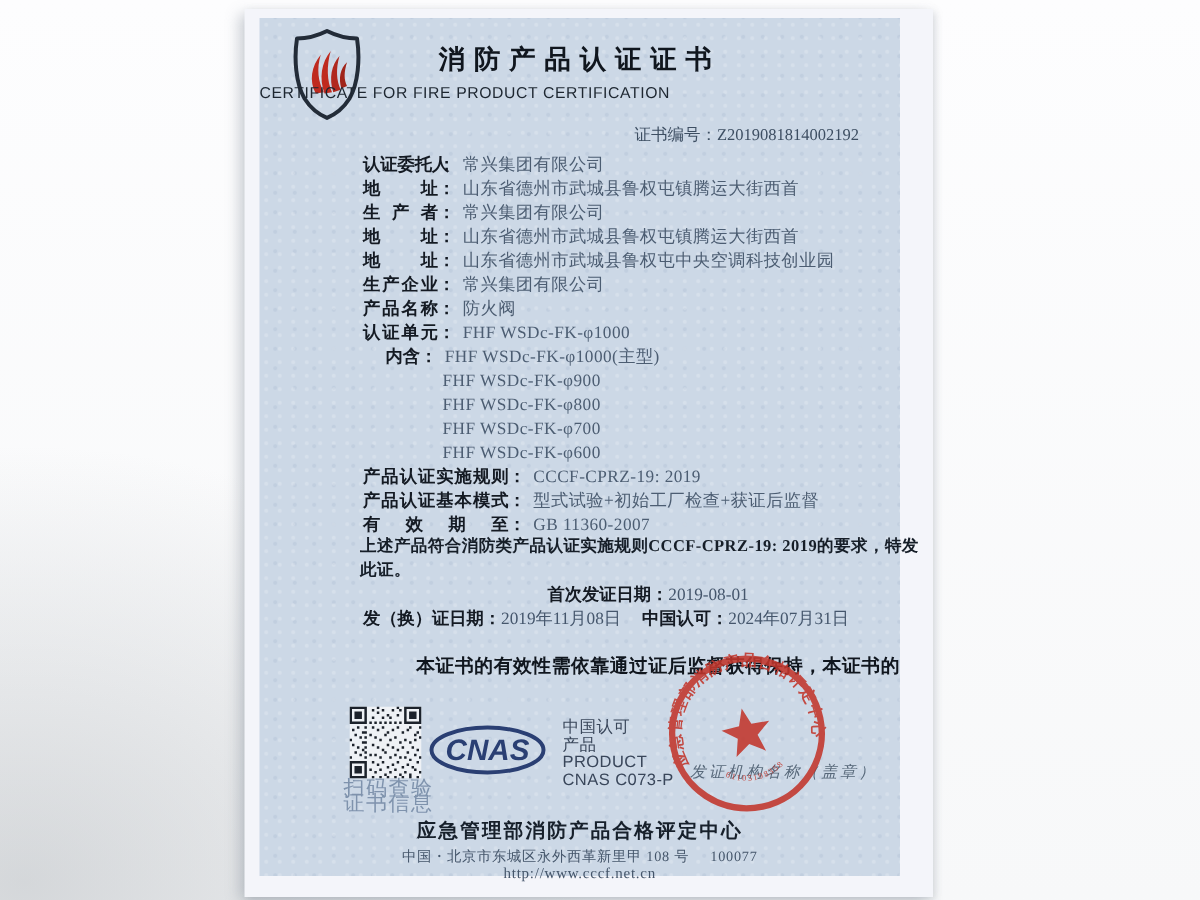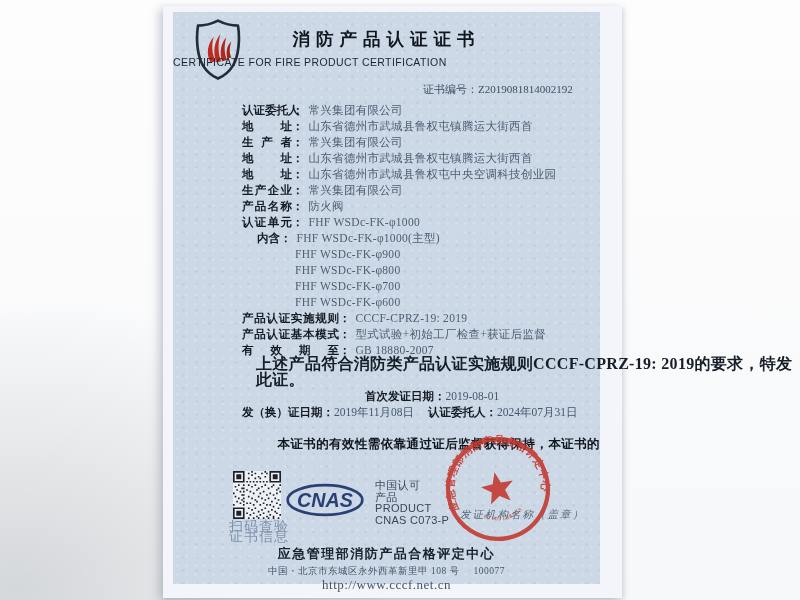--- a/index.html
+++ b/index.html
@@ -36,21 +36,21 @@
   .lbl{display:inline-block;width:50px;font-weight:700;color:#141a23;
        text-align:justify;text-align-last:justify;text-justify:inter-character;}
   .lblw{display:inline-block;width:97px;font-weight:700;color:#141a23;
         text-align:justify;text-align-last:justify;text-justify:inter-character;}
   .colon{font-weight:700;color:#141a23;}
   .val{color:#4c5d72;margin-left:5px;letter-spacing:.3px;}
   .contains-row .ind{display:inline-block;width:15px;}
   .contains-lbl{font-weight:700;color:#141a23;}
   .contains-cont .ind2{display:inline-block;width:48px;}
 
-  .statement{left:83px;top:344px;font-size:16px;font-weight:700;color:#161e28;
+  .statement{left:67px;top:344px;font-size:11px;font-weight:700;color:#161e28;
              line-height:16px;letter-spacing:.3px;}
   .first-issue{left:192px;top:377px;font-size:11.5px;}
   .reissue{left:69px;top:393px;font-size:11.5px;}
   .blbl{font-weight:700;color:#141a23;}
   .dval{color:#45566c;}
   .gap{display:inline-block;width:14px;}
 
   .notice{left:0;top:423px;width:427px;text-align:right;font-size:12.5px;
           font-weight:700;color:#10161e;line-height:18px;letter-spacing:.4px;}
 
@@ -63,21 +63,21 @@
              font-size:11px;line-height:11.5px;color:#39465a;letter-spacing:.3px;}
   .seal-caption{left:287px;top:496px;font-size:10.5px;font-style:italic;
                 color:#57687a;letter-spacing:2px;}
   .seal{left:268px;top:420px;width:114px;height:114px;transform:rotate(-12deg);opacity:.88;}
 
   
   .footer-org{left:0;top:533px;width:427px;text-align:center;font-size:13px;
               font-weight:700;color:#17202b;letter-spacing:1.5px;}
   .footer-addr{left:0;top:553px;width:427px;text-align:center;font-size:9.5px;
                color:#44556a;letter-spacing:.5px;}
-  .footer-url{left:0;top:565px;width:427px;text-align:center;font-size:13px;
+  .footer-url{left:0;top:565px;width:427px;text-align:center;font-size:10px;
               color:#44556a;letter-spacing:.5px;}
 </style>
 </head>
 <body>
 
 <div class="stage">
   <div class="paper">
     <div class="blue">
 
       <svg class="abs logo" viewBox="0 0 60 74">
@@ -103,30 +103,30 @@
         <div class="row"><span class="lbl">认证单元</span><span class="colon">：</span><span class="val">FHF WSDc-FK-φ1000</span></div>
 
         <div class="row contains-row"><span class="ind"></span><span class="contains-lbl">内含</span><span class="colon">：</span><span class="val">FHF WSDc-FK-φ1000(主型)</span></div>
         <div class="row contains-cont"><span class="ind2"></span><span class="val">FHF WSDc-FK-φ900</span></div>
         <div class="row contains-cont"><span class="ind2"></span><span class="val">FHF WSDc-FK-φ800</span></div>
         <div class="row contains-cont"><span class="ind2"></span><span class="val">FHF WSDc-FK-φ700</span></div>
         <div class="row contains-cont"><span class="ind2"></span><span class="val">FHF WSDc-FK-φ600</span></div>
 
         <div class="row"><span class="lblw">产品认证实施规则</span><span class="colon">：</span><span class="val">CCCF-CPRZ-19: 2019</span></div>
         <div class="row"><span class="lblw">产品认证基本模式</span><span class="colon">：</span><span class="val">型式试验+初始工厂检查+获证后监督</span></div>
-        <div class="row"><span class="lblw">有效期至</span><span class="colon">：</span><span class="val">GB 18880-2007</span></div>
+        <div class="row"><span class="lblw">有效期至</span><span class="colon">：</span><span class="val">GB 11360-2007</span></div>
       </div>
 
       <div class="abs statement">
         <div>上述产品符合消防类产品认证实施规则CCCF-CPRZ-19: 2019的要求，特发</div>
         <div>此证。</div>
       </div>
 
       <div class="abs first-issue"><span class="blbl">首次发证日期：</span><span class="dval">2019-08-01</span></div>
-      <div class="abs reissue"><span class="blbl">发（换）证日期：</span><span class="dval">2019年11月08日</span><span class="gap"></span><span class="blbl">认证委托人：</span><span class="dval">2024年07月31日</span></div>
+      <div class="abs reissue"><span class="blbl">发（换）证日期：</span><span class="dval">2019年11月08日</span><span class="gap"></span><span class="blbl">中国认可：</span><span class="dval">2024年07月31日</span></div>
 
       <div class="abs notice">
         <div>本证书的有效性需依靠通过证后监督获得保持，本证书的</div>
       </div>
 
       <svg class="abs qr" viewBox="0 0 29 29">
         <rect x="0" y="0" width="29" height="29" fill="#eef1f5"></rect>
         <path fill="#1c222b" fill-rule="evenodd" d="M0 0h7v7H0zM1 1v5h5V1zM2 2h3v3H2z M22 0h7v7h-7zM23 1v5h5V1zM24 2h3v3h-3z M0 22h7v7H0zM1 23v5h5v-5zM2 24h3v3H2z"></path>
         <path fill="#1c222b" d="M8 6h1v1H8zM10 6h1v1h-1zM12 6h1v1h-1zM14 6h1v1h-1zM16 6h1v1h-1zM18 6h1v1h-1zM20 6h1v1h-1zM6 8h1v1H6zM6 10h1v1H6zM6 12h1v1H6zM6 14h1v1H6zM6 16h1v1H6zM6 18h1v1H6zM6 20h1v1H6zM9 1h1v1H9zM11 0h1v1h-1zM11 2h1v1h-1zM13 1h1v1h-1zM15 3h1v1h-1zM17 1h1v1h-1zM19 0h1v1h-1zM19 3h1v1h-1zM20 1h1v1h-1zM9 4h1v1H9zM13 4h1v1h-1zM16 4h1v1h-1zM9 8h1v1H9zM11 9h1v1h-1zM13 8h1v1h-1zM15 10h1v1h-1zM17 9h1v1h-1zM19 8h1v1h-1zM21 10h1v1h-1zM23 9h1v1h-1zM24 8h1v1h-1zM27 10h1v1h-1zM28 8h1v1h-1zM26 11h1v1h-1zM1 9h1v1H1zM3 8h1v1H3zM5 10h1v1H5zM2 11h1v1H2zM4 12h1v1H4zM0 13h1v1H0zM5 14h1v1H5zM1 15h1v1H1zM3 16h1v1H3zM5 17h1v1H5zM2 18h1v1H2zM4 19h1v1H4zM0 20h1v1H0zM8 11h1v1H8zM10 12h1v1h-1zM12 13h1v1h-1zM14 11h1v1h-1zM16 13h1v1h-1zM18 12h1v1h-1zM20 14h1v1h-1zM22 13h1v1h-1zM24 14h1v1h-1zM26 13h1v1h-1zM28 12h1v1h-1zM9 15h1v1H9zM11 16h1v1h-1zM13 17h1v1h-1zM15 15h1v1h-1zM17 16h1v1h-1zM19 17h1v1h-1zM21 16h1v1h-1zM23 18h1v1h-1zM25 16h1v1h-1zM27 17h1v1h-1zM8 19h1v1H8zM10 19h1v1h-1zM12 20h1v1h-1zM14 18h1v1h-1zM16 20h1v1h-1zM18 19h1v1h-1zM20 20h1v1h-1zM22 20h1v1h-1zM24 21h1v1h-1zM26 19h1v1h-1zM28 20h1v1h-1zM9 22h1v1H9zM11 23h1v1h-1zM13 22h1v1h-1zM15 24h1v1h-1zM17 23h1v1h-1zM19 22h1v1h-1zM21 24h1v1h-1zM23 23h1v1h-1zM25 24h1v1h-1zM27 22h1v1h-1zM8 25h1v1H8zM10 26h1v1h-1zM12 25h1v1h-1zM14 27h1v1h-1zM16 26h1v1h-1zM18 25h1v1h-1zM20 27h1v1h-1zM22 26h1v1h-1zM24 27h1v1h-1zM26 25h1v1h-1zM28 26h1v1h-1zM9 28h1v1H9zM12 28h1v1h-1zM15 28h1v1h-1zM18 28h1v1h-1zM21 28h1v1h-1zM24 28h1v1h-1zM27 28h1v1h-1z"></path>
       </svg>

